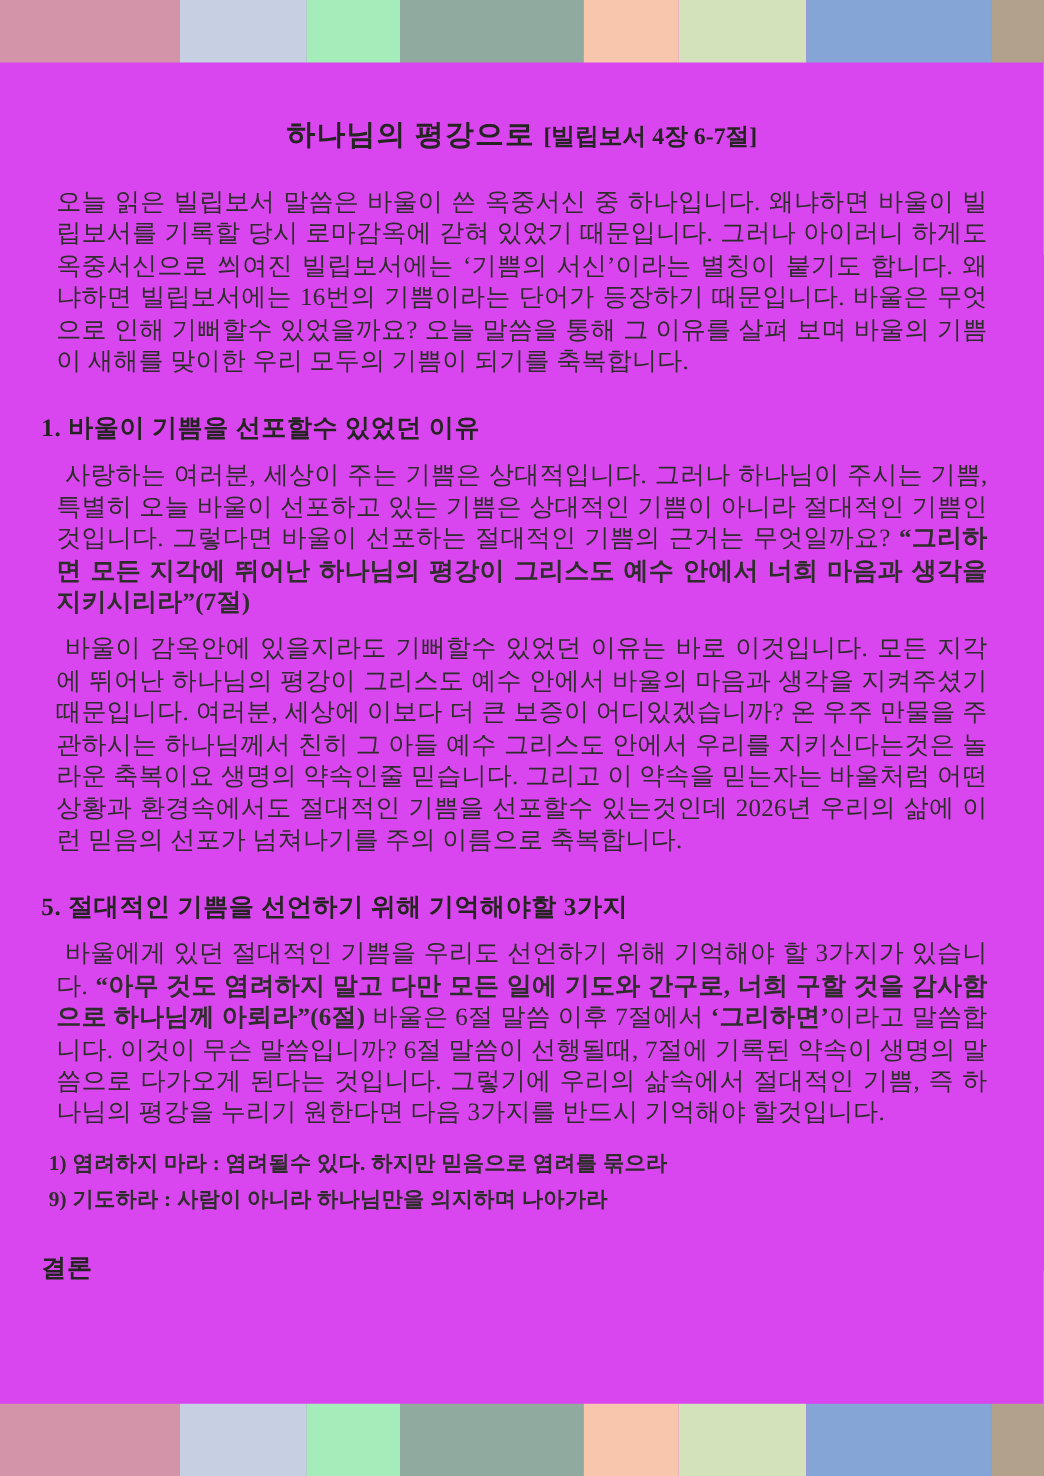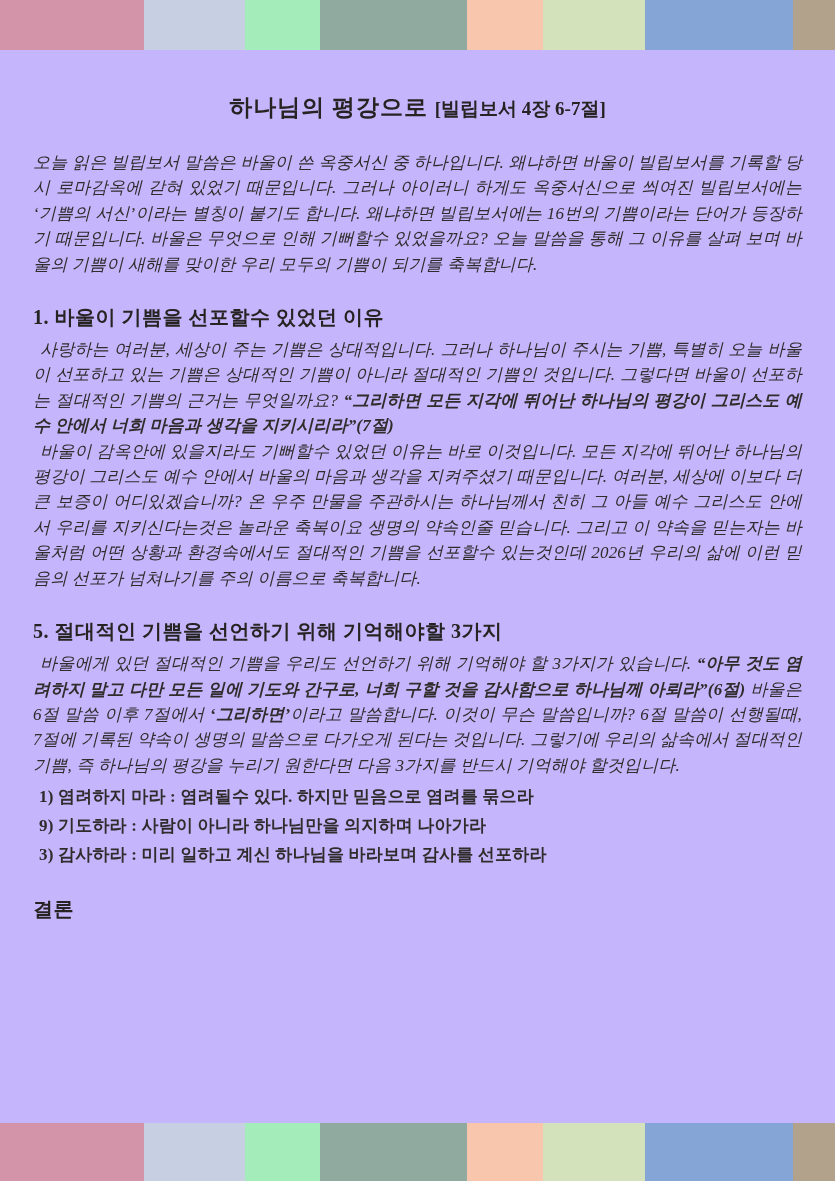--- a/index.html
+++ b/index.html
@@ -27,27 +27,26 @@
   h1.title {
     margin: 42px 0 27px 0;
     text-align: center;
     font-size: 23px;
     font-weight: bold;
     letter-spacing: 1px;
     color: #252422;
   }
   h1.title .ref { font-size: 19px; letter-spacing: 0; }
   p.body {
-    margin: 0;
-    font-size: 17px;
+    margin: 12px;
+    font-size: 20px;
     line-height: 25.4px;
     text-align: justify;
     word-break: break-all;
     letter-spacing: 0.2px;
-    font-style: italic;
   }
   p.indent { text-indent: 7px; }
   .b { font-weight: bold; }
   h2.section {
     margin: 27px 0 6px 0;
     font-size: 20px;
     font-weight: bold;
     letter-spacing: 0.5px;
     color: #252422;
   }
@@ -56,21 +55,21 @@
     font-size: 17px;
     font-weight: bold;
     line-height: 29px;
     padding-left: 6px;
     letter-spacing: 0.2px;
   }
 </style>
 </head>
 <body>
 
-<div class="page" style="background: #c4b5fd;">
+<div class="page" style="background: #d946ef;">
 
   <div class="strip strip-top">
       <div style="background: rgb(211, 148, 169); width: 144px;"></div>
       <div style="background: rgb(199, 207, 227); width: 101px;"></div>
       <div style="background: rgb(165, 236, 187); width: 75px;"></div>
       <div style="background: rgb(144, 170, 160); width: 147px;"></div>
       <div style="background: rgb(248, 198, 172); width: 76px;"></div>
       <div style="background: rgb(211, 226, 186); width: 102px;"></div>
       <div style="background: rgb(132, 165, 214); width: 148px;"></div>
       <div style="background: rgb(178, 162, 139); width: 42px;"></div>
@@ -92,21 +91,20 @@
 
     <p class="body indent"><span>바울이 감옥안에 있을지라도 기뻐할수 있었던 이유는 바로 이것입니다. 모든 지각에 뛰어난 하나님의 평강이 그리스도 예수 안에서 바울의 마음과 생각을 지켜주셨기 때문입니다. 여러분, 세상에 이보다 더 큰 보증이 어디있겠습니까? 온 우주 만물을 주관하시는 하나님께서 친히 그 아들 예수 그리스도 안에서 우리를 지키신다는것은 놀라운 축복이요 생명의 약속인줄 믿습니다. 그리고 이 약속을 믿는자는 바울처럼 어떤 상황과 환경속에서도 절대적인 기쁨을 선포할수 있는것인데 2026년 우리의 삶에 이런 믿음의 선포가 넘쳐나기를 주의 이름으로 축복합니다.</span></p>
 
     <h2 class="section">5. 절대적인 기쁨을 선언하기 위해 기억해야할 3가지</h2>
 
     <p class="body indent"><span>바울에게 있던 절대적인 기쁨을 우리도 선언하기 위해 기억해야 할 3가지가 있습니다. </span><span class="b">“아무 것도 염려하지 말고 다만 모든 일에 기도와 간구로, 너희 구할 것을 감사함으로 하나님께 아뢰라”(6절)</span><span> 바울은 6절 말씀 이후 7절에서 </span><span class="b">‘그리하면’</span><span>이라고 말씀합니다. 이것이 무슨 말씀입니까? 6절 말씀이 선행될때, 7절에 기록된 약속이 생명의 말씀으로 다가오게 된다는 것입니다. 그렇기에 우리의 삶속에서 절대적인 기쁨, 즉 하나님의 평강을 누리기 원한다면 다음 3가지를 반드시 기억해야 할것입니다.</span></p>
 
     <div class="items">
       <div class="item">1) 염려하지 마라 : 염려될수 있다. 하지만 믿음으로 염려를 묶으라</div>
       <div class="item">9) 기도하라 : 사람이 아니라 하나님만을 의지하며 나아가라</div>
-      <div class="item">3) 감사하라 : 미리 일하고 계신 하나님을 바라보며 감사를 선포하라</div>
     </div>
 
     <h2 class="section">결론</h2>
 
 
   </div>
 
   <div class="strip strip-bottom">
       <div style="background: rgb(211, 148, 169); width: 144px;"></div>
       <div style="background: rgb(199, 207, 227); width: 101px;"></div>

